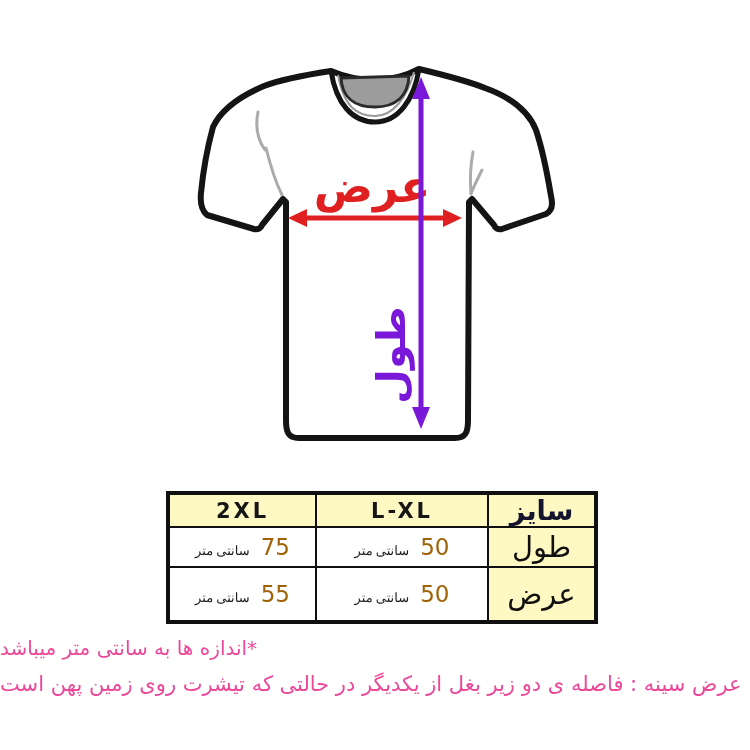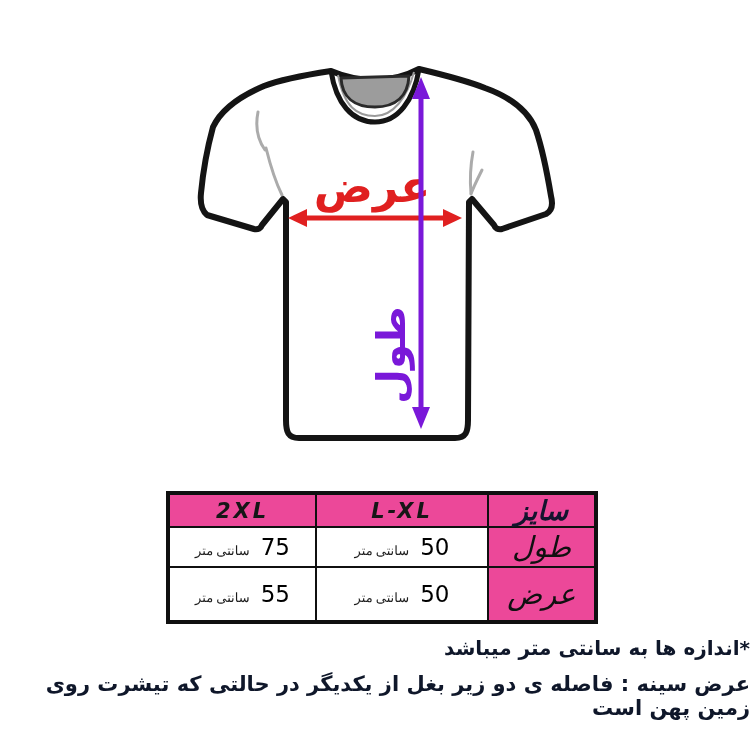--- a/index.html
+++ b/index.html
@@ -37,55 +37,55 @@
   .col-xxl{width:148px;}
   tr.head-row{height:32px;}
   tr.row-length{height:40px;}
   tr.row-width{height:55px;}
   th,td{
     text-align:center;
     vertical-align:middle;
     padding:0;
     color:#111;
   }
-  .magenta{background:#ec4899;font-style:italic;}
+  .magenta{background:#fef9c3;}
   th.latin{
     font-size:21px;
     font-weight:bold;
     letter-spacing:3px;
     color:#161616;
   }
   th.fa-head{
     font-size:27px;
     font-weight:bold;
     color:#14142e;
   }
   td.row-label{
     font-size:29px;
     color:#101010;
   }
   td.value-cell{background:#ffffff;}
   .num{
     font-size:23px;
-    color:#000000;
+    color:#a16207;
   }
   .unit{
     font-size:13px;
     color:#1c1c1c;
     margin-right:6px;
     font-family:Liberation Serif, serif;
   }
   
   .note{
     position:absolute;
     left:0;width:750px;
-    text-align:right;
+    text-align:left;
     direction:rtl;
-    font-weight:bold;
-    color:#0f172a;
+    font-weight:normal;
+    color:#ec4899;
   }
   .note-1{top:636px;font-size:20px;}
   .note-2{top:672px;font-size:21px;}
 </style>
 </head>
 <body>
 
 <svg id="shirt-diagram" width="750" height="470" viewBox="0 0 750 470" aria-hidden="true">
 
   <path d="M 331 71

